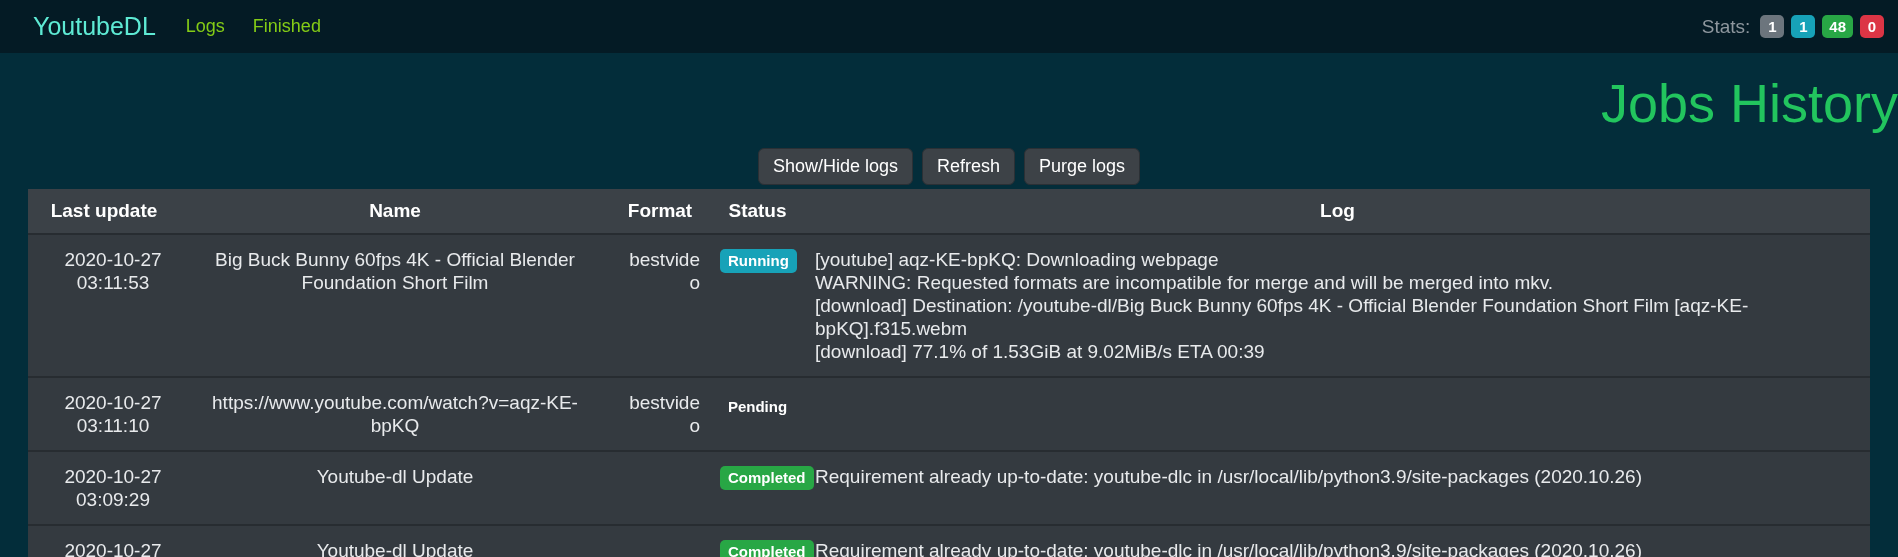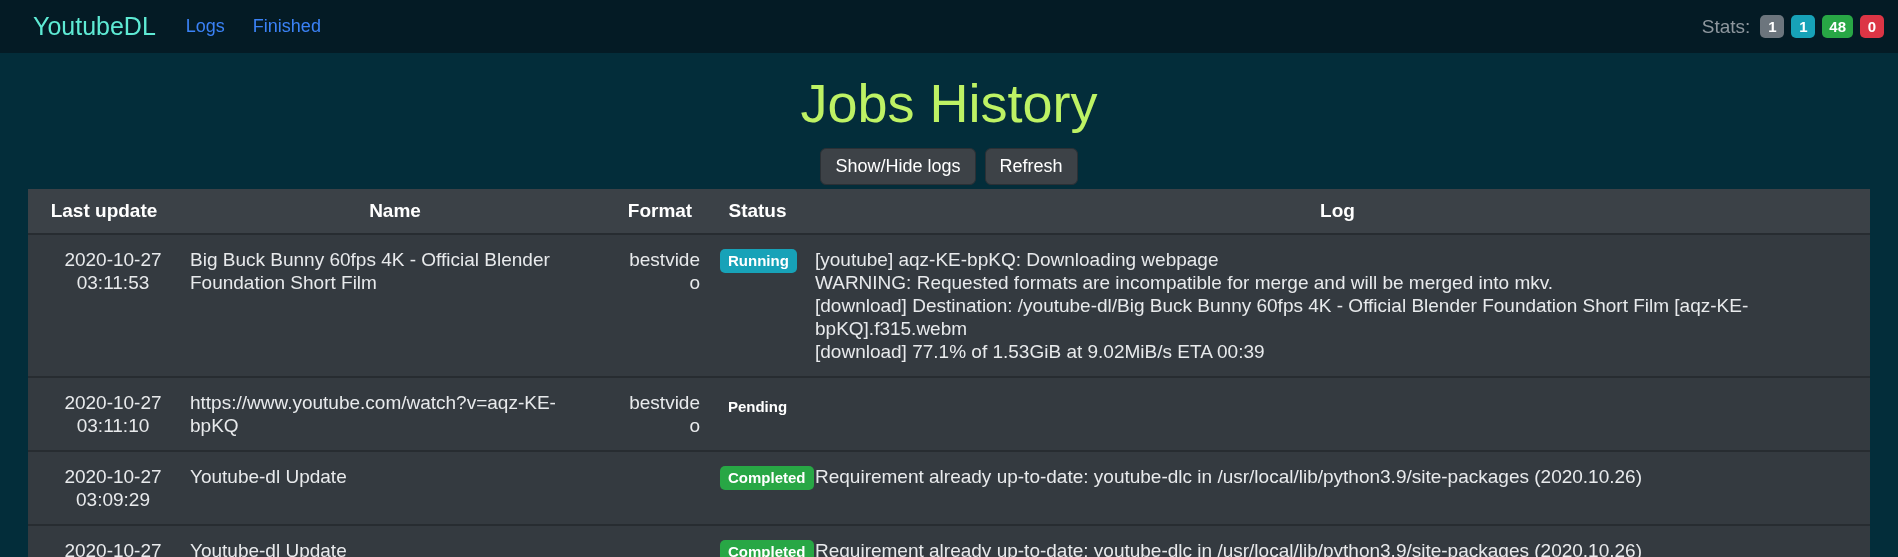--- a/index.html
+++ b/index.html
@@ -20,21 +20,21 @@
   }
   .brand {
     color: #5eead4;
     font-size: 25px;
     text-decoration: none;
     margin-right: 30px;
     cursor: pointer;
   }
   .nav-links { display: flex; gap: 28px; }
   .nav-link {
-    color: #3b82f6;
+    color: #84cc16;
     font-size: 18px;
     text-decoration: none;
     cursor: pointer;
   }
   .navbar-spacer { flex: 1; }
   .stats {
     display: flex;
     align-items: center;
     gap: 7px;
   }
@@ -44,24 +44,24 @@
     min-width: 24px;
     text-align: center;
     padding: 3px 7px;
     border-radius: 5px;
     color: #fff;
     font-size: 15px;
     font-weight: bold;
   }
   
   .page-title {
-    text-align: center;
+    text-align: right;
     font-size: 54px;
     font-weight: normal;
-    color: #bef264;
+    color: #22c55e;
     margin-top: 17px;
     line-height: 1.25;
   }
   .toolbar {
     display: flex;
     justify-content: center;
     gap: 9px;
     margin-top: 10px;
   }
   .btn {
@@ -97,21 +97,21 @@
     background: #343a40;
     border-top: 2px solid #272c31;
     padding: 13px 10px;
     font-size: 19px;
     line-height: 23px;
     vertical-align: top;
     color: #e8eaec;
     word-wrap: break-word;
   }
   td.cell-date   { text-align: center; padding-left: 28px; }
-  td.cell-name   { text-align: left; }
+  td.cell-name   { text-align: center; }
   td.cell-format { text-align: right; }
   td.cell-status { text-align: center; }
   td.cell-log    { text-align: left; }
   .badge {
     display: inline-block;
     padding: 4px 8px;
     border-radius: 5px;
     color: #ffffff;
     font-size: 15px;
     font-weight: bold;
@@ -143,20 +143,21 @@
     <span class="stat-badge" style="background: rgb(40, 167, 69);">48</span>
     <span class="stat-badge" style="background: rgb(220, 53, 69);">0</span>
   </div>
 </nav>
 
 <h1 class="page-title">Jobs History</h1>
 
 <div class="toolbar">
   <button class="btn">Show/Hide logs</button>
   <button class="btn">Refresh</button>
+  <button class="btn">Purge logs</button>
 </div>
 
 <div class="table-wrap">
   <table class="jobs">
     <thead>
       <tr>
         <th class="col-last-update">Last update</th>
         <th class="col-name">Name</th>
         <th class="col-format">Format</th>
         <th class="col-status">Status</th>

